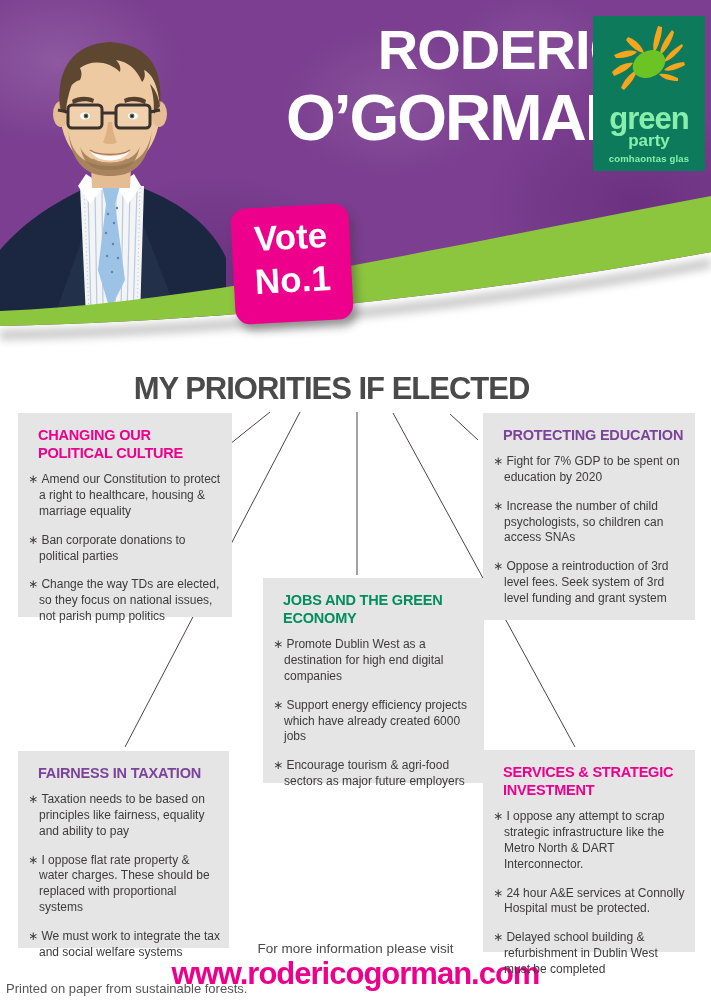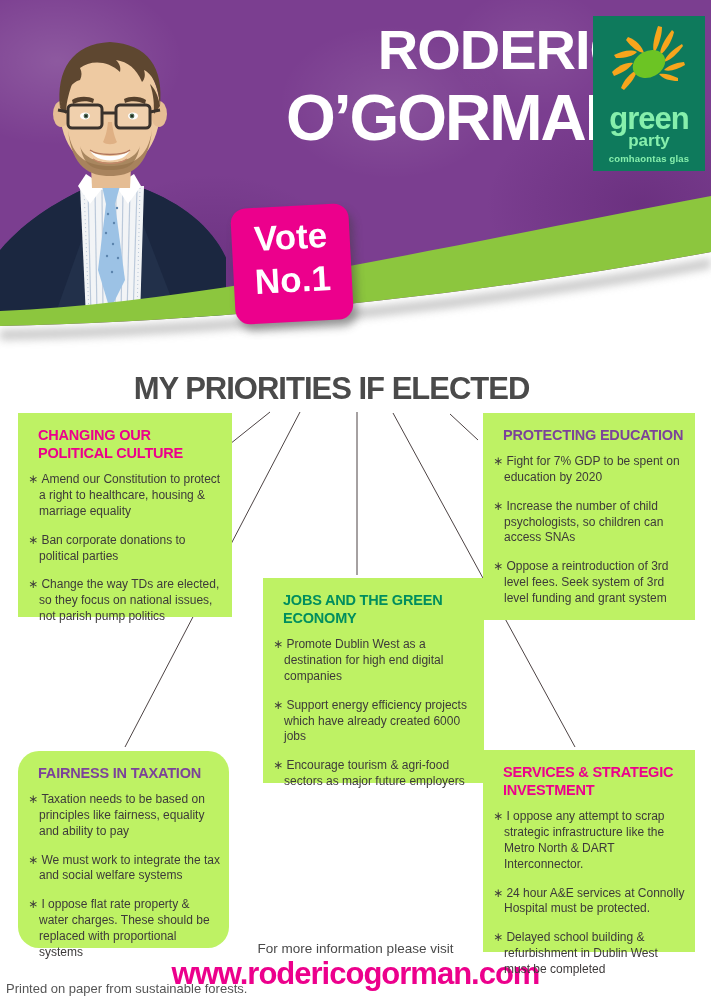--- a/index.html
+++ b/index.html
@@ -35,29 +35,29 @@
          color:#fff;text-align:center;}
   #badge .v1{font-size:35px;font-weight:bold;margin-top:13px;line-height:1;}
   #badge .v2{font-size:35px;font-weight:bold;margin-top:8px;line-height:1;}
 
   
   #headline{position:absolute;left:0;top:350px;width:711px;text-align:center;
             transform:translateX(-24px);
             font-size:31px;font-weight:bold;letter-spacing:-1px;color:#4a4a4a;}
   #connectors{position:absolute;left:0;top:0;width:711px;height:1006px;z-index:1;}
 
-  .pbox{position:absolute;z-index:2;background:#bef264;color:#3d3a3a;}
+  .pbox{position:absolute;z-index:2;background:#e5e5e5;color:#3d3a3a;}
   .pbox h2{margin:13px 8px 10px 20px;font-size:14.5px;line-height:1.25;letter-spacing:-.2px;}
   .pbox ul{margin:0;padding:0 8px 0 10px;list-style:none;}
   .pbox li{font-size:12px;line-height:1.32;margin-bottom:13px;padding-left:11px;text-indent:-11px;}
   .pbox li::before{content:"\2217\00a0";}
   #box-changing {left:18px; top:413px;width:214px;height:204px;}
   #box-protecting{left:483px;top:413px;width:212px;height:207px;}
   #box-jobs     {left:247px;top:578px;width:221px;height:205px;margin-left:16px;}
-  #box-fairness {left:18px; top:751px;width:211px;height:197px;border-radius:21px;}
+  #box-fairness {left:18px; top:751px;width:211px;height:197px;}
   #box-services {left:483px;top:750px;width:212px;height:202px;}
   #box-changing h2{color:#ec008c;}
   #box-protecting h2{color:#7b4399;}
   #box-jobs h2{color:#008e5e;}
   #box-fairness h2{color:#7b4399;}
   #box-services h2{color:#ec008c;}
 
   
   #info-line{position:absolute;left:0;top:941px;width:711px;text-align:center;
              font-size:13.5px;color:#4a4a4a;}
@@ -222,22 +222,22 @@
       <li>Promote Dublin West as a destination for high end digital companies</li>
       <li>Support energy efficiency projects which have already created 6000 jobs</li>
       <li>Encourage tourism &amp; agri-food sectors as major future employers</li>
     </ul>
   </div>
 
   <div class="pbox" id="box-fairness">
     <h2>FAIRNESS IN TAXATION</h2>
     <ul>
       <li>Taxation needs to be based on principles like fairness, equality and ability to pay</li>
+      <li>I oppose flat rate property &amp; water charges. These should be replaced with proportional systems</li>
       <li>We must work to integrate the tax and social welfare systems</li>
-      <li>I oppose flat rate property &amp; water charges. These should be replaced with proportional systems</li>
     </ul>
   </div>
 
   <div class="pbox" id="box-services">
     <h2>SERVICES &amp; STRATEGIC INVESTMENT</h2>
     <ul>
       <li>I oppose any attempt to scrap strategic infrastructure like the Metro North &amp; DART Interconnector.</li>
       <li>24 hour A&amp;E services at Connolly Hospital must be protected.</li>
       <li>Delayed school building &amp; refurbishment in Dublin West must be completed</li>
     </ul>

